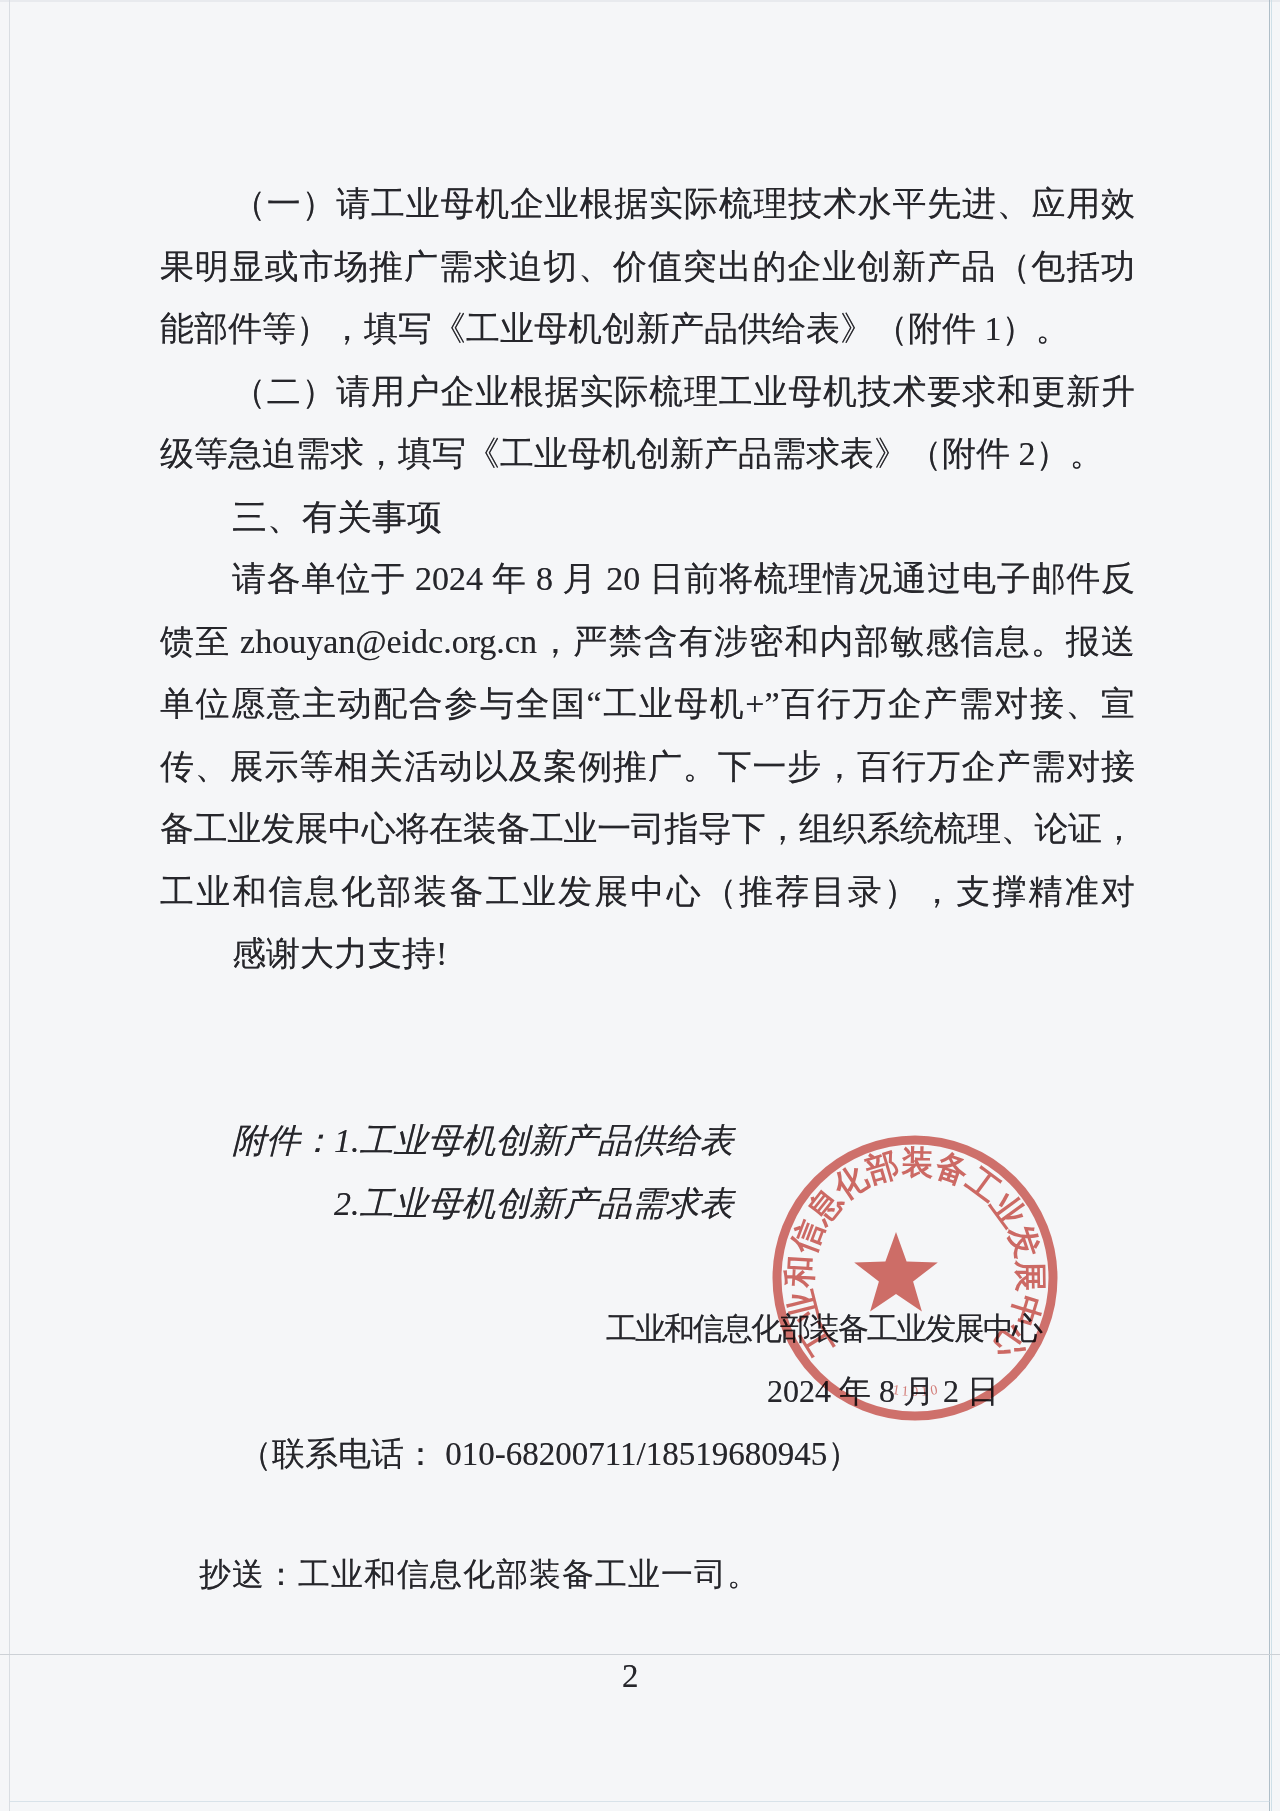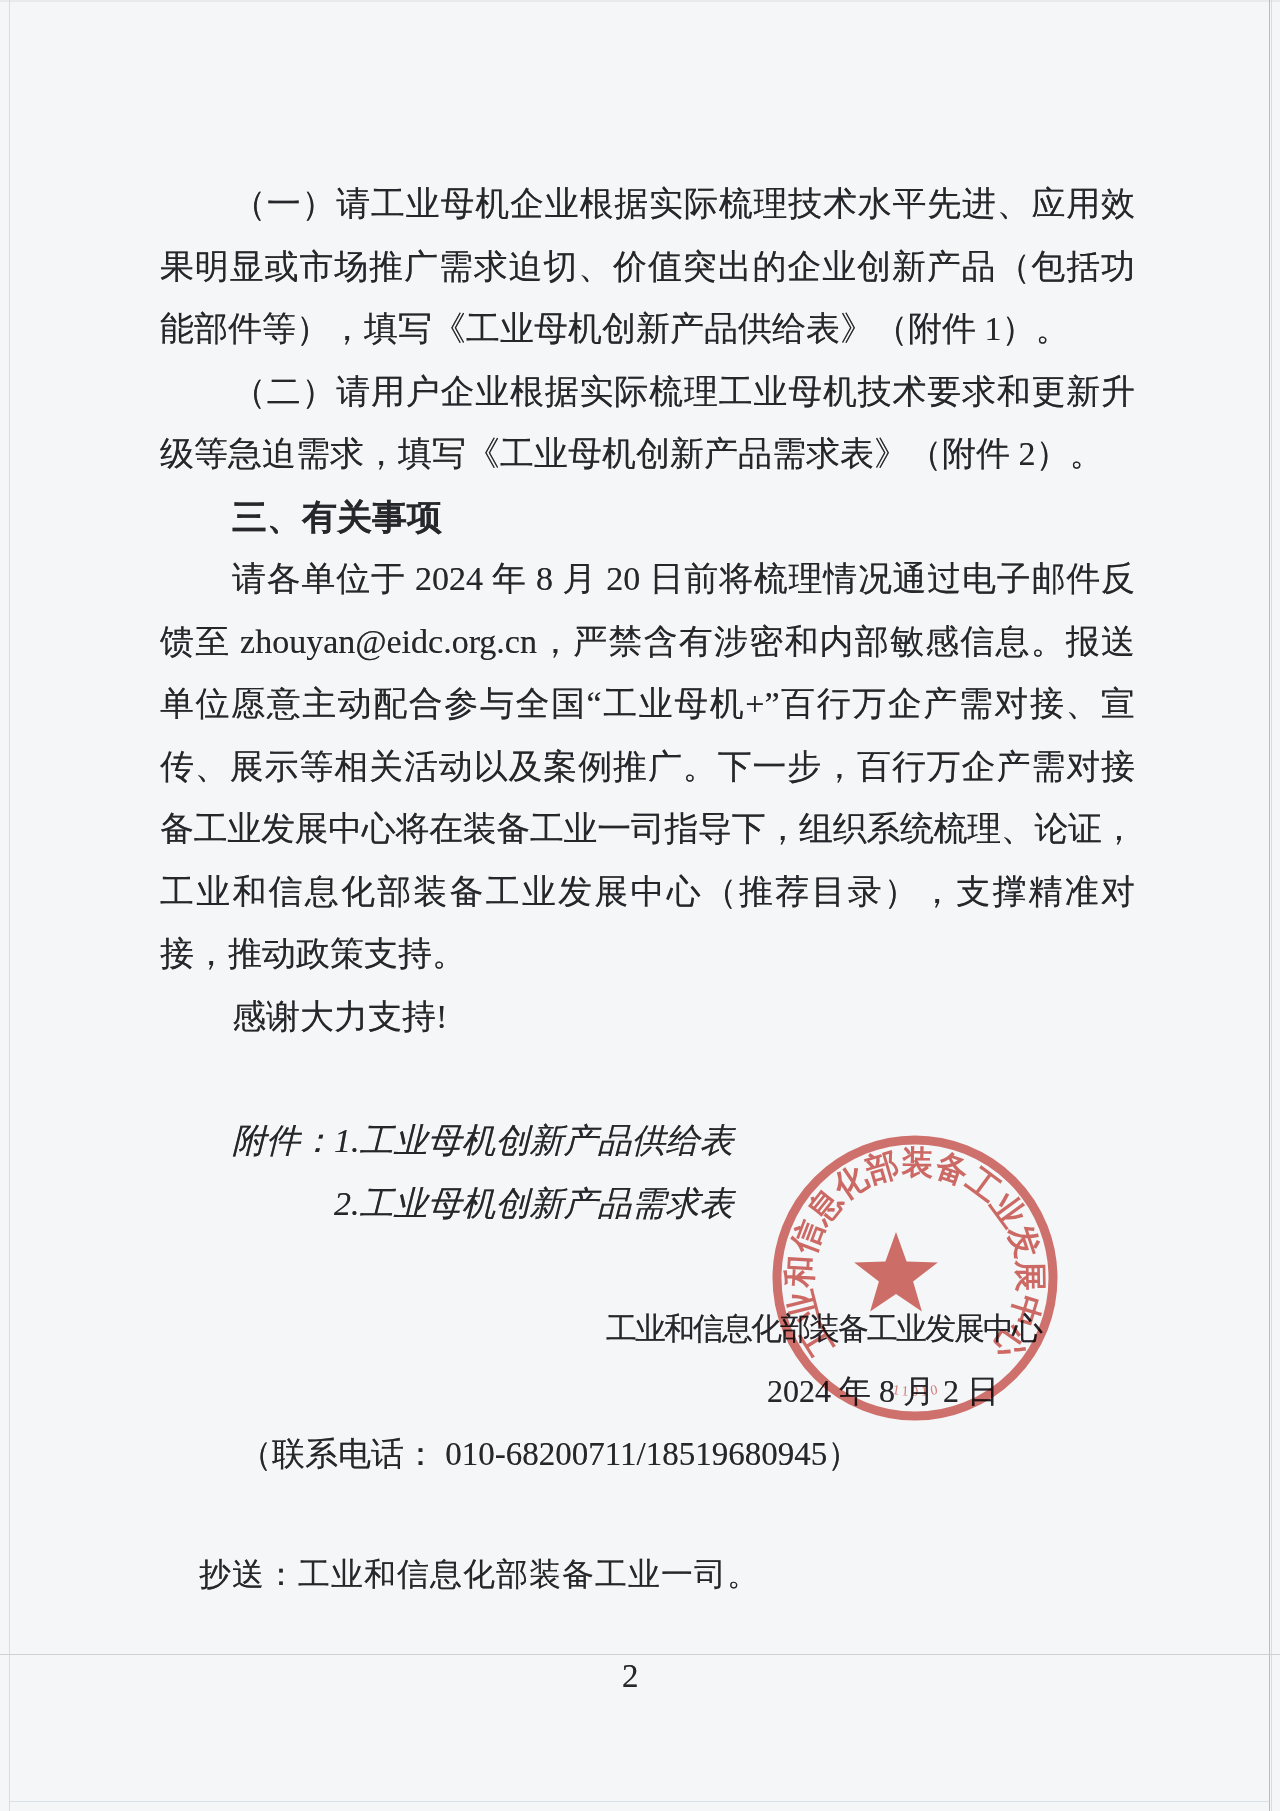--- a/index.html
+++ b/index.html
@@ -29,21 +29,21 @@
     height:62.5px;line-height:62.5px;font-size:34px;
     letter-spacing:0;
     text-shadow:0 0 .5px rgba(34,34,40,.55);
     white-space:normal;
   }
   .line.j{text-align:justify;text-align-last:justify;}
   .line.indent{padding-left:72px;}
   .line.tight{letter-spacing:-.7px;}
   .line.heading{
     font-family:"Liberation Sans","DejaVu Sans",sans-serif;
-    font-weight:700;font-size:35px;padding-left:72px;
+    font-weight:400;font-size:35px;padding-left:72px;
     text-shadow:0 0 .4px rgba(20,20,24,.6);
   }
 
   .attachments{position:absolute;left:160px;top:1110px;width:975px;}
   .att-line{height:62.5px;line-height:62.5px;font-size:34px;padding-left:72px;
             text-shadow:0 0 .5px rgba(34,34,40,.55);font-style:italic;}
   .att-line2{padding-left:174px;}
 
   .signature{
     position:absolute;left:606px;top:1298px;width:560px;
@@ -95,21 +95,20 @@
       <div class="line">能部件等），填写《工业母机创新产品供给表》（附件 1）。</div>
       <div class="line indent j">（二）请用户企业根据实际梳理工业母机技术要求和更新升</div>
       <div class="line">级等急迫需求，填写《工业母机创新产品需求表》（附件 2）。</div>
       <div class="line heading">三、有关事项</div>
       <div class="line indent j">请各单位于 2024 年 8 月 20 日前将梳理情况通过电子邮件反</div>
       <div class="line j">馈至 zhouyan@eidc.org.cn，严禁含有涉密和内部敏感信息。报送</div>
       <div class="line j">单位愿意主动配合参与全国“工业母机+”百行万企产需对接、宣</div>
       <div class="line j">传、展示等相关活动以及案例推广。下一步，百行万企产需对接</div>
       <div class="line j tight">备工业发展中心将在装备工业一司指导下，组织系统梳理、论证，</div>
       <div class="line j">工业和信息化部装备工业发展中心（推荐目录），支撑精准对</div>
-      <div class="line">接，推动政策支持。</div>
       <div class="line indent">感谢大力支持!</div>
     </div>
 
   <div class="attachments">
     <div class="att-line"><span>附件：</span><span>1.工业母机创新产品供给表</span></div>
     <div class="att-line att-line2"><span>2.工业母机创新产品需求表</span></div>
   </div>
 
   <div class="signature">工业和信息化部装备工业发展中心</div>
   <div class="sigdate">2024 年 8 月 2 日</div>

